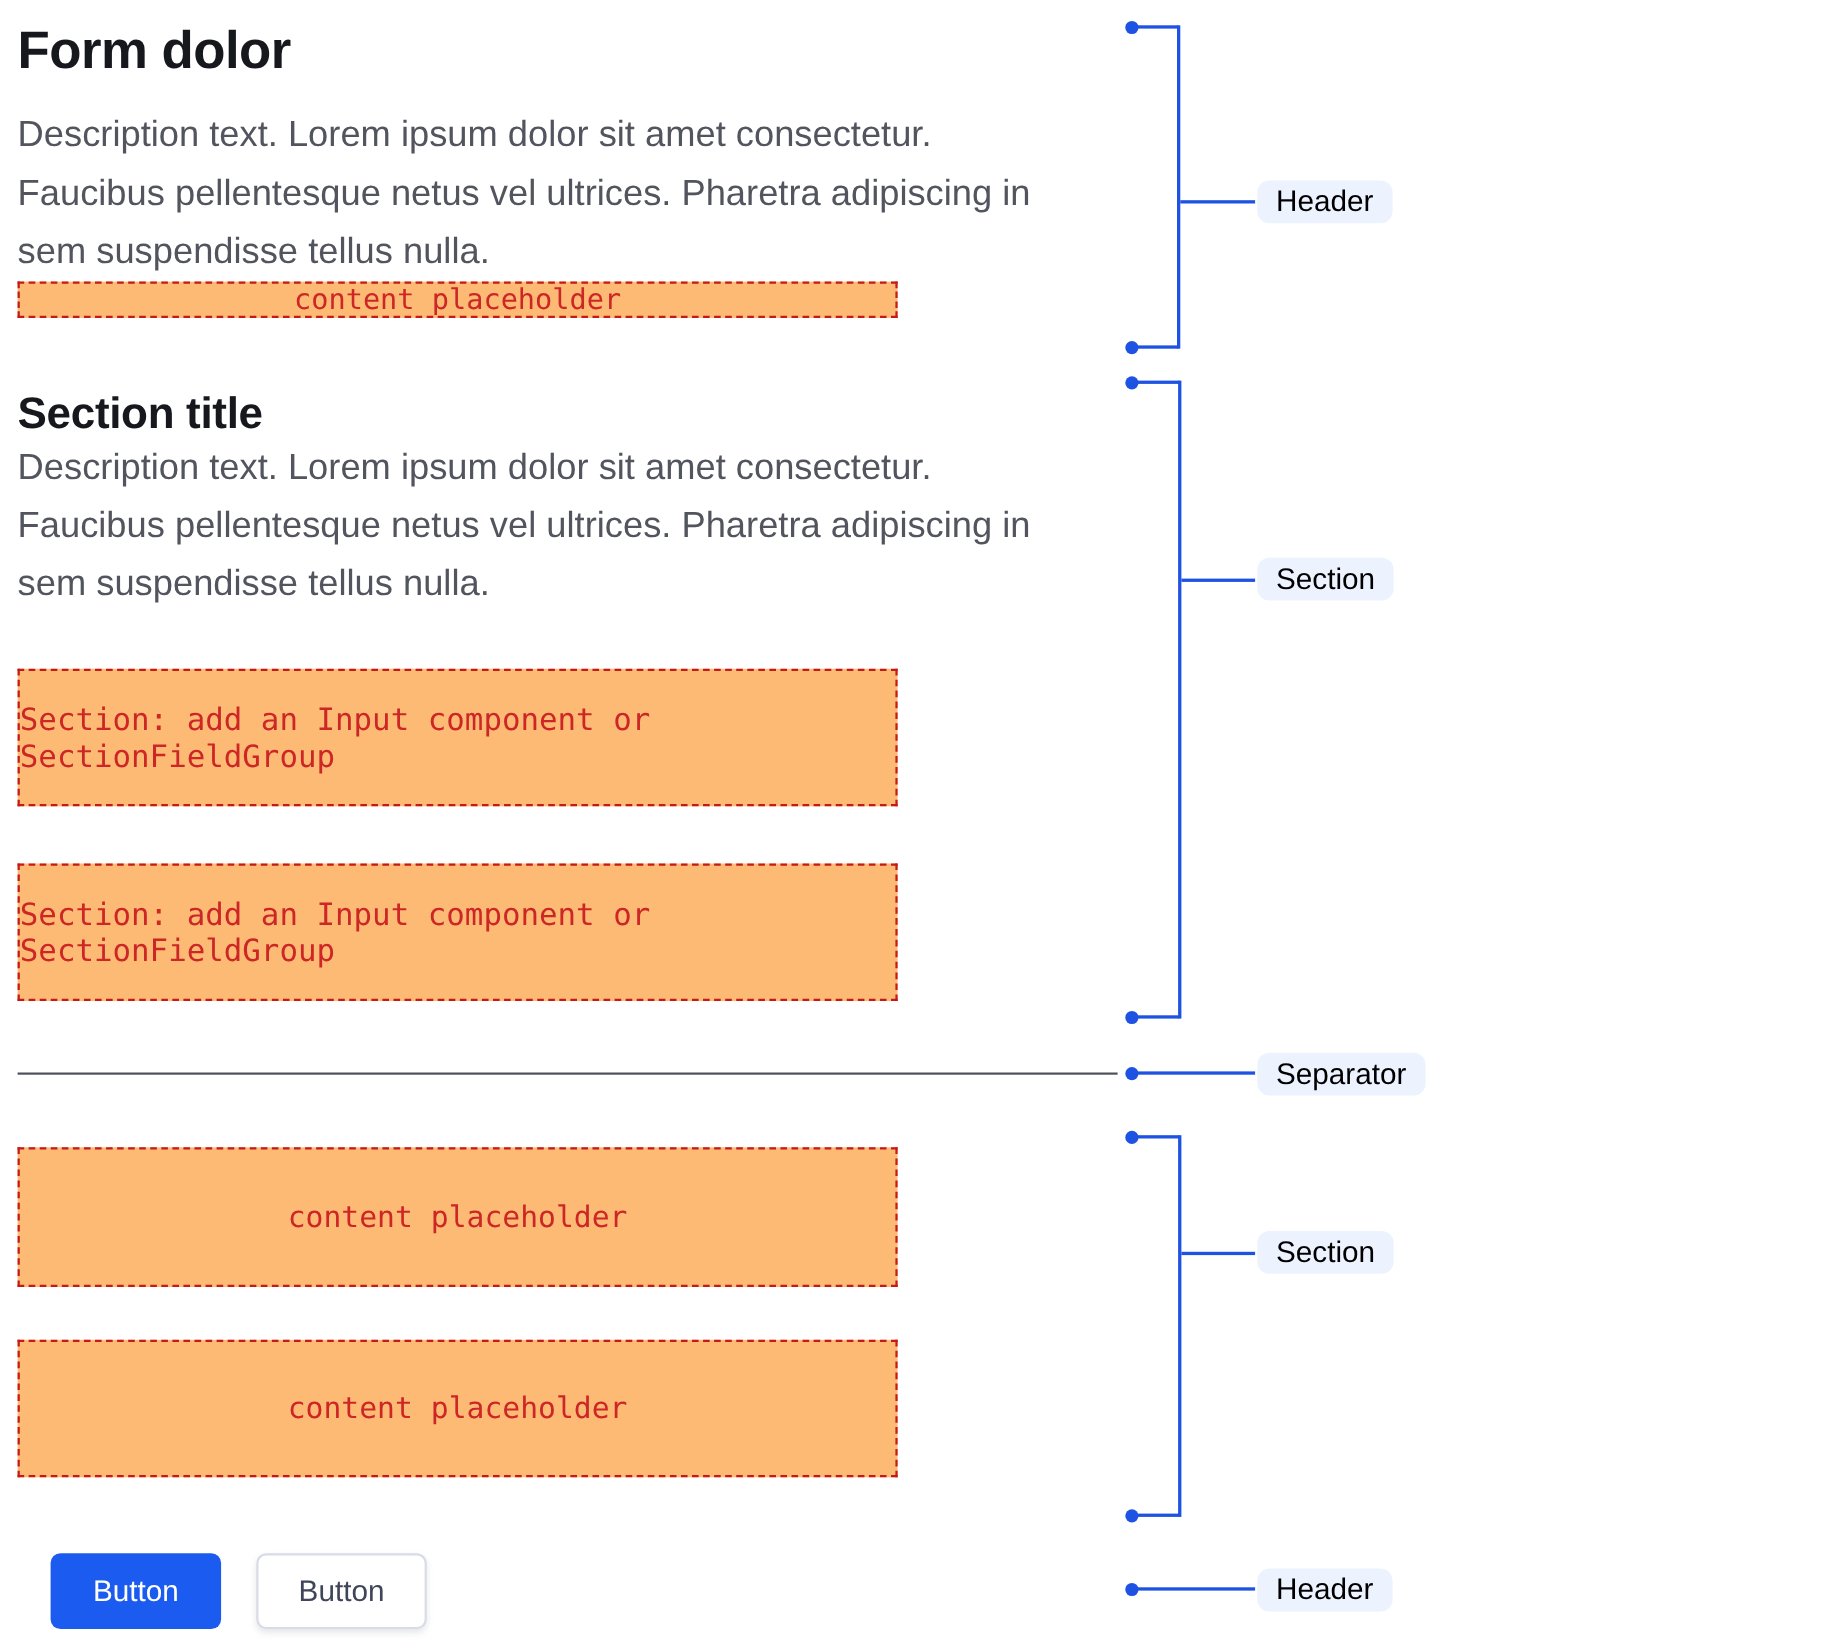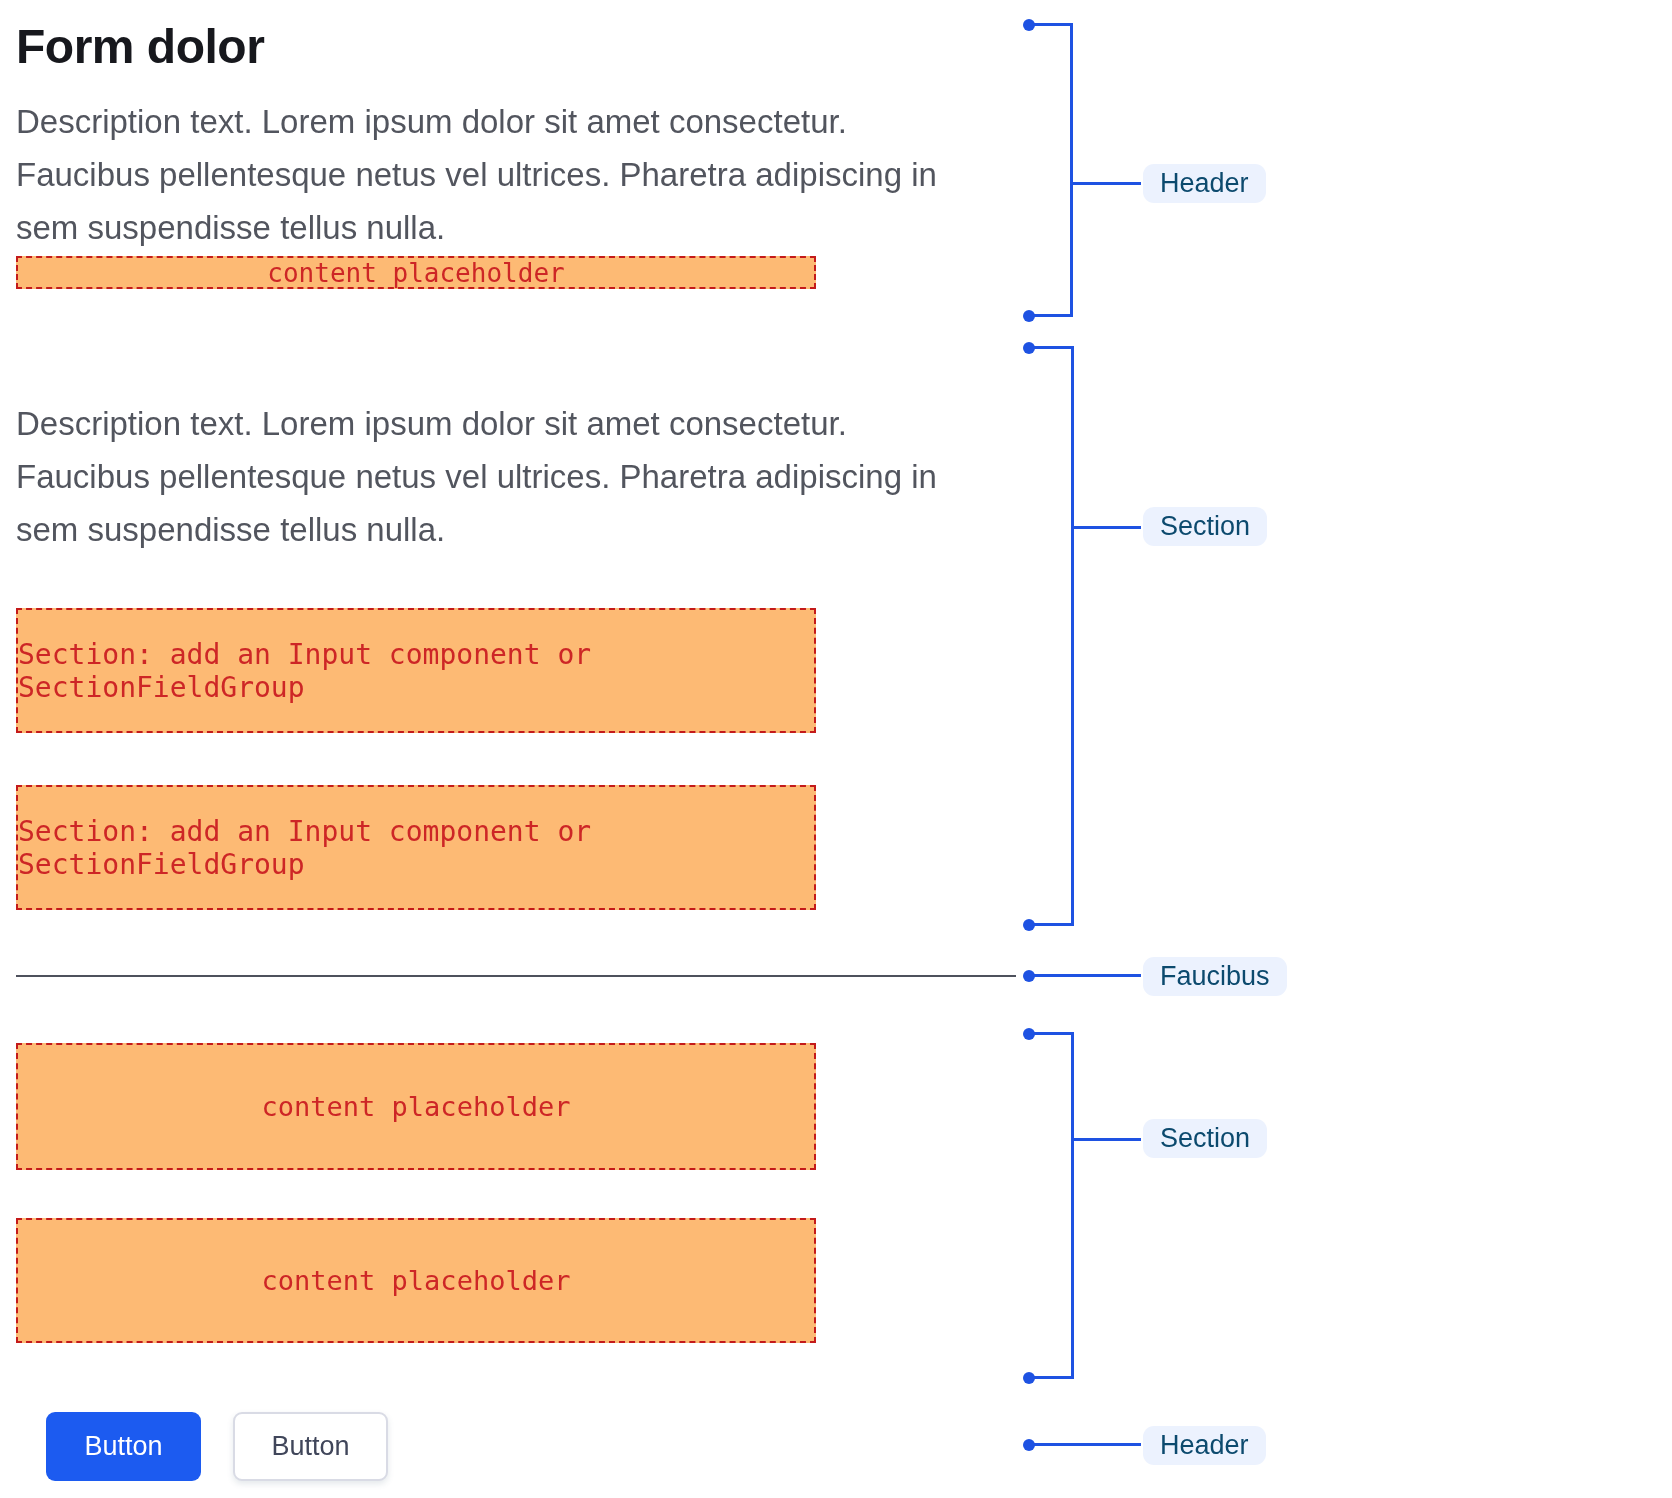--- a/index.html
+++ b/index.html
@@ -78,21 +78,21 @@
     width:12px; height:12px; border-radius:50%;
     background:#1e52e2;
     transform:translate(-50%,-50%);
   }
   .pill{
     left:1143px;
     display:inline-flex; align-items:center;
     padding:4px 17px;
     background:#ecf2fe;
     border-radius:11px;
-    color:#0c4a6e;
+    color:#000000;
     font-size:27px; line-height:31px;
     white-space:nowrap;
   }
 
   
   .b1-stub-top{left:1029px; top:23px;  width:42px; height:3px;}
   .b1-stub-bot{left:1029px; top:314px; width:42px; height:3px;}
   .b1-vline   {left:1070px; top:23px;  width:3px;  height:294px;}
   .b1-conn    {left:1073px; top:182px; width:68px; height:3px;}
   .b1-dot-top {left:1029px; top:25px;}
@@ -137,20 +137,21 @@
   <div class="abs desc desc-1">
     <div>Description text. Lorem ipsum dolor sit amet consectetur.</div>
     <div>Faucibus pellentesque netus vel ultrices. Pharetra adipiscing in</div>
     <div>sem suspendisse tellus nulla.</div>
   </div>
 
   <div class="abs ph ph-thin">
     <span>content placeholder</span>
   </div>
 
+  <div class="abs section-title">Section title</div>
 
   <div class="abs desc desc-2">
     <div>Description text. Lorem ipsum dolor sit amet consectetur.</div>
     <div>Faucibus pellentesque netus vel ultrices. Pharetra adipiscing in</div>
     <div>sem suspendisse tellus nulla.</div>
   </div>
 
   <div class="abs ph ph-big-1">
     <span>Section: add an Input component or SectionFieldGroup</span>
   </div>
@@ -183,21 +184,21 @@
   <div class="abs a-line b2-stub-top"></div>
   <div class="abs a-line b2-vline"></div>
   <div class="abs a-line b2-stub-bot"></div>
   <div class="abs a-line b2-conn"></div>
   <div class="abs a-dot b2-dot-top"></div>
   <div class="abs a-dot b2-dot-bot"></div>
   <div class="abs pill pill-section-1">Section</div>
 
   <div class="abs a-line sep-conn"></div>
   <div class="abs a-dot sep-dot"></div>
-  <div class="abs pill pill-separator">Faucibus</div>
+  <div class="abs pill pill-separator">Separator</div>
 
   <div class="abs a-line b3-stub-top"></div>
   <div class="abs a-line b3-vline"></div>
   <div class="abs a-line b3-stub-bot"></div>
   <div class="abs a-line b3-conn"></div>
   <div class="abs a-dot b3-dot-top"></div>
   <div class="abs a-dot b3-dot-bot"></div>
   <div class="abs pill pill-section-2">Section</div>
 
   <div class="abs a-line foot-conn"></div>

